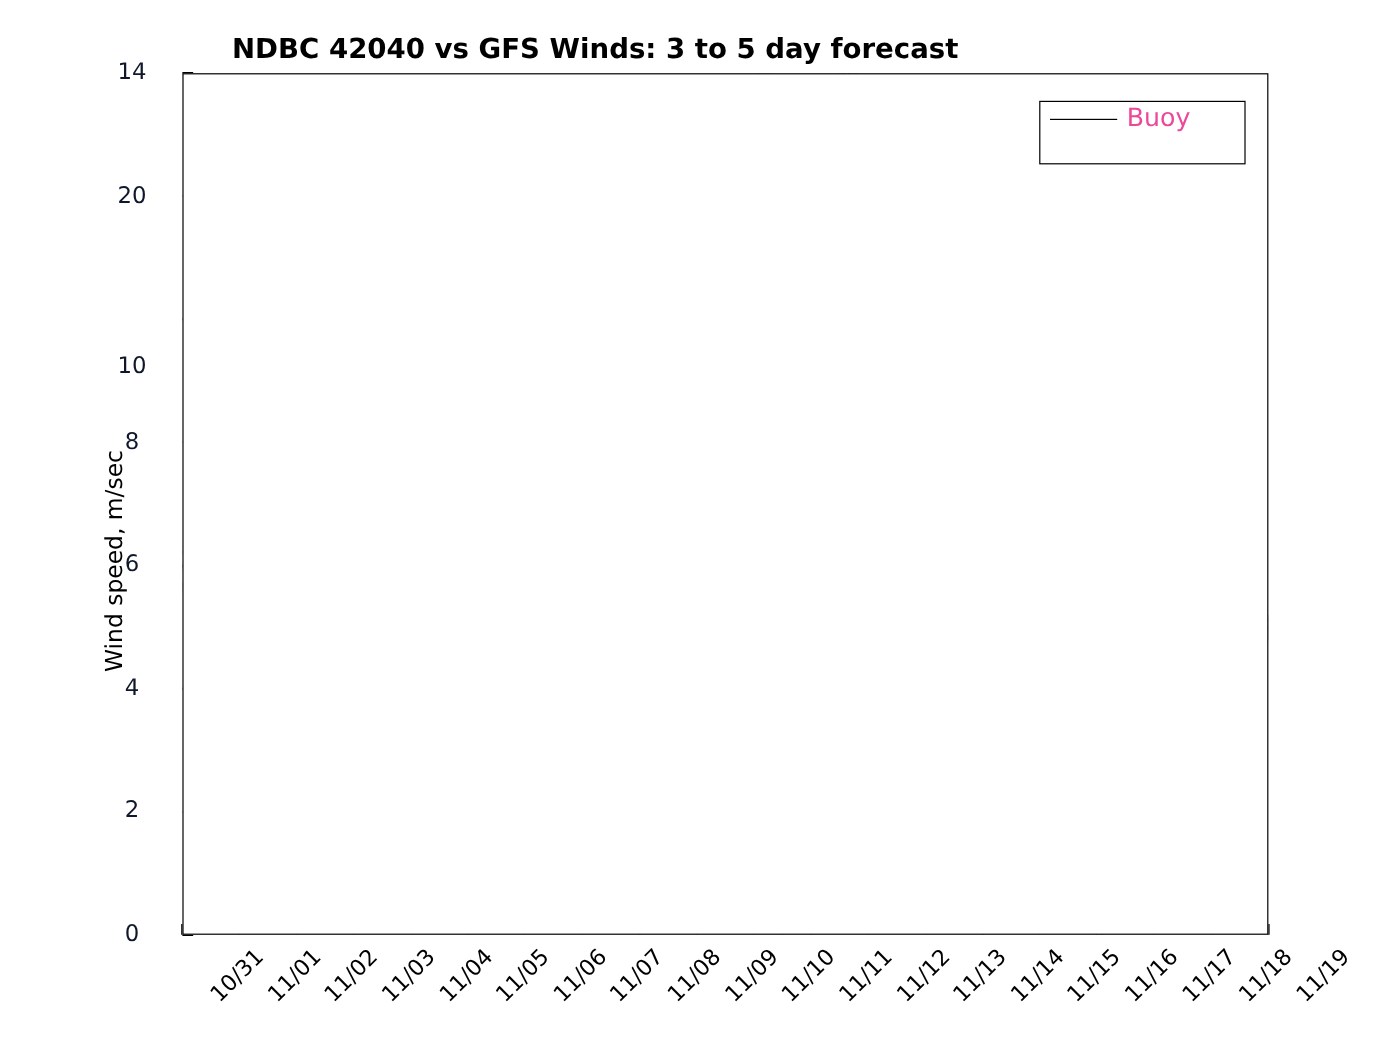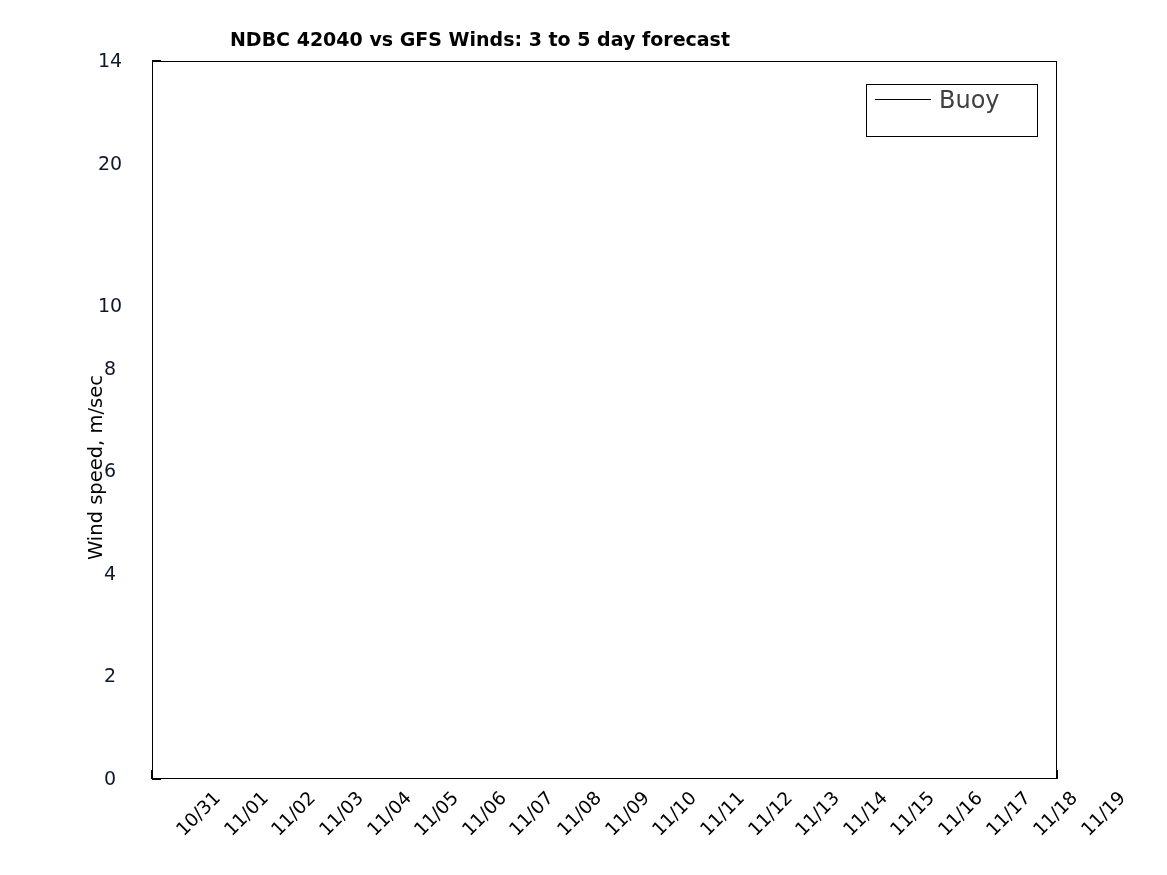--- a/index.html
+++ b/index.html
@@ -1,20 +1,20 @@
 <!DOCTYPE html>
 <html><head>
 <meta charset="utf-8">
 <style>
   html,body{margin:0;padding:0;background:#ffffff;}
   body{width:1167px;height:875px;font-family:"DejaVu Sans","Liberation Sans",sans-serif;overflow:hidden;}
   #fig{position:relative;width:1167px;height:875px;background:#ffffff;}
   #title{
     position:absolute;left:0;top:28px;width:960px;text-align:center;
-    font-size:19px;font-weight:bold;color:#000;letter-spacing:0px;
+    font-size:23px;font-weight:bold;color:#000;letter-spacing:0px;padding-left:16px;
   }
   #plotbox{
     position:absolute;left:152px;top:61px;width:905px;height:718px;
     border:1.4px solid #000;box-sizing:border-box;background:#fff;
   }
   #svgwrap{position:absolute;left:152px;top:61px;width:905px;height:718px;overflow:hidden;}
   svg.layer{position:absolute;left:0;top:0;width:905px;height:718px;display:block;}
   .ylab{
     position:absolute;color:#0f172a;font-size:19px;text-align:center;
     width:60px;
@@ -30,21 +30,21 @@
     position:absolute;color:#000;font-size:19.5px;white-space:nowrap;
     transform-origin:0 0;transform:rotate(-90deg);
     left:84px;top:560px;
   }
   #legend{
     position:absolute;left:866px;top:84px;width:172px;height:53px;
     border:1.2px solid #000;background:#fff;box-sizing:border-box;
   }
   .leg-row{position:absolute;left:0;width:172px;height:26px;}
   .leg-line{position:absolute;left:8px;top:12px;width:56px;height:0;border-top-width:1.7px;border-top-style:solid;}
-  .leg-txt{position:absolute;left:72px;top:-1px;font-size:24px;color:#404040;}
+  .leg-txt{position:absolute;left:72px;top:-1px;font-size:21px;color:#ec4899;}
 </style>
 </head>
 <body>
 
 <div id="fig">
 
   <div id="title">NDBC 42040 vs GFS Winds: 3 to 5 day forecast</div>
 
   <div id="yaxis-title">Wind speed, m/sec</div>
 

